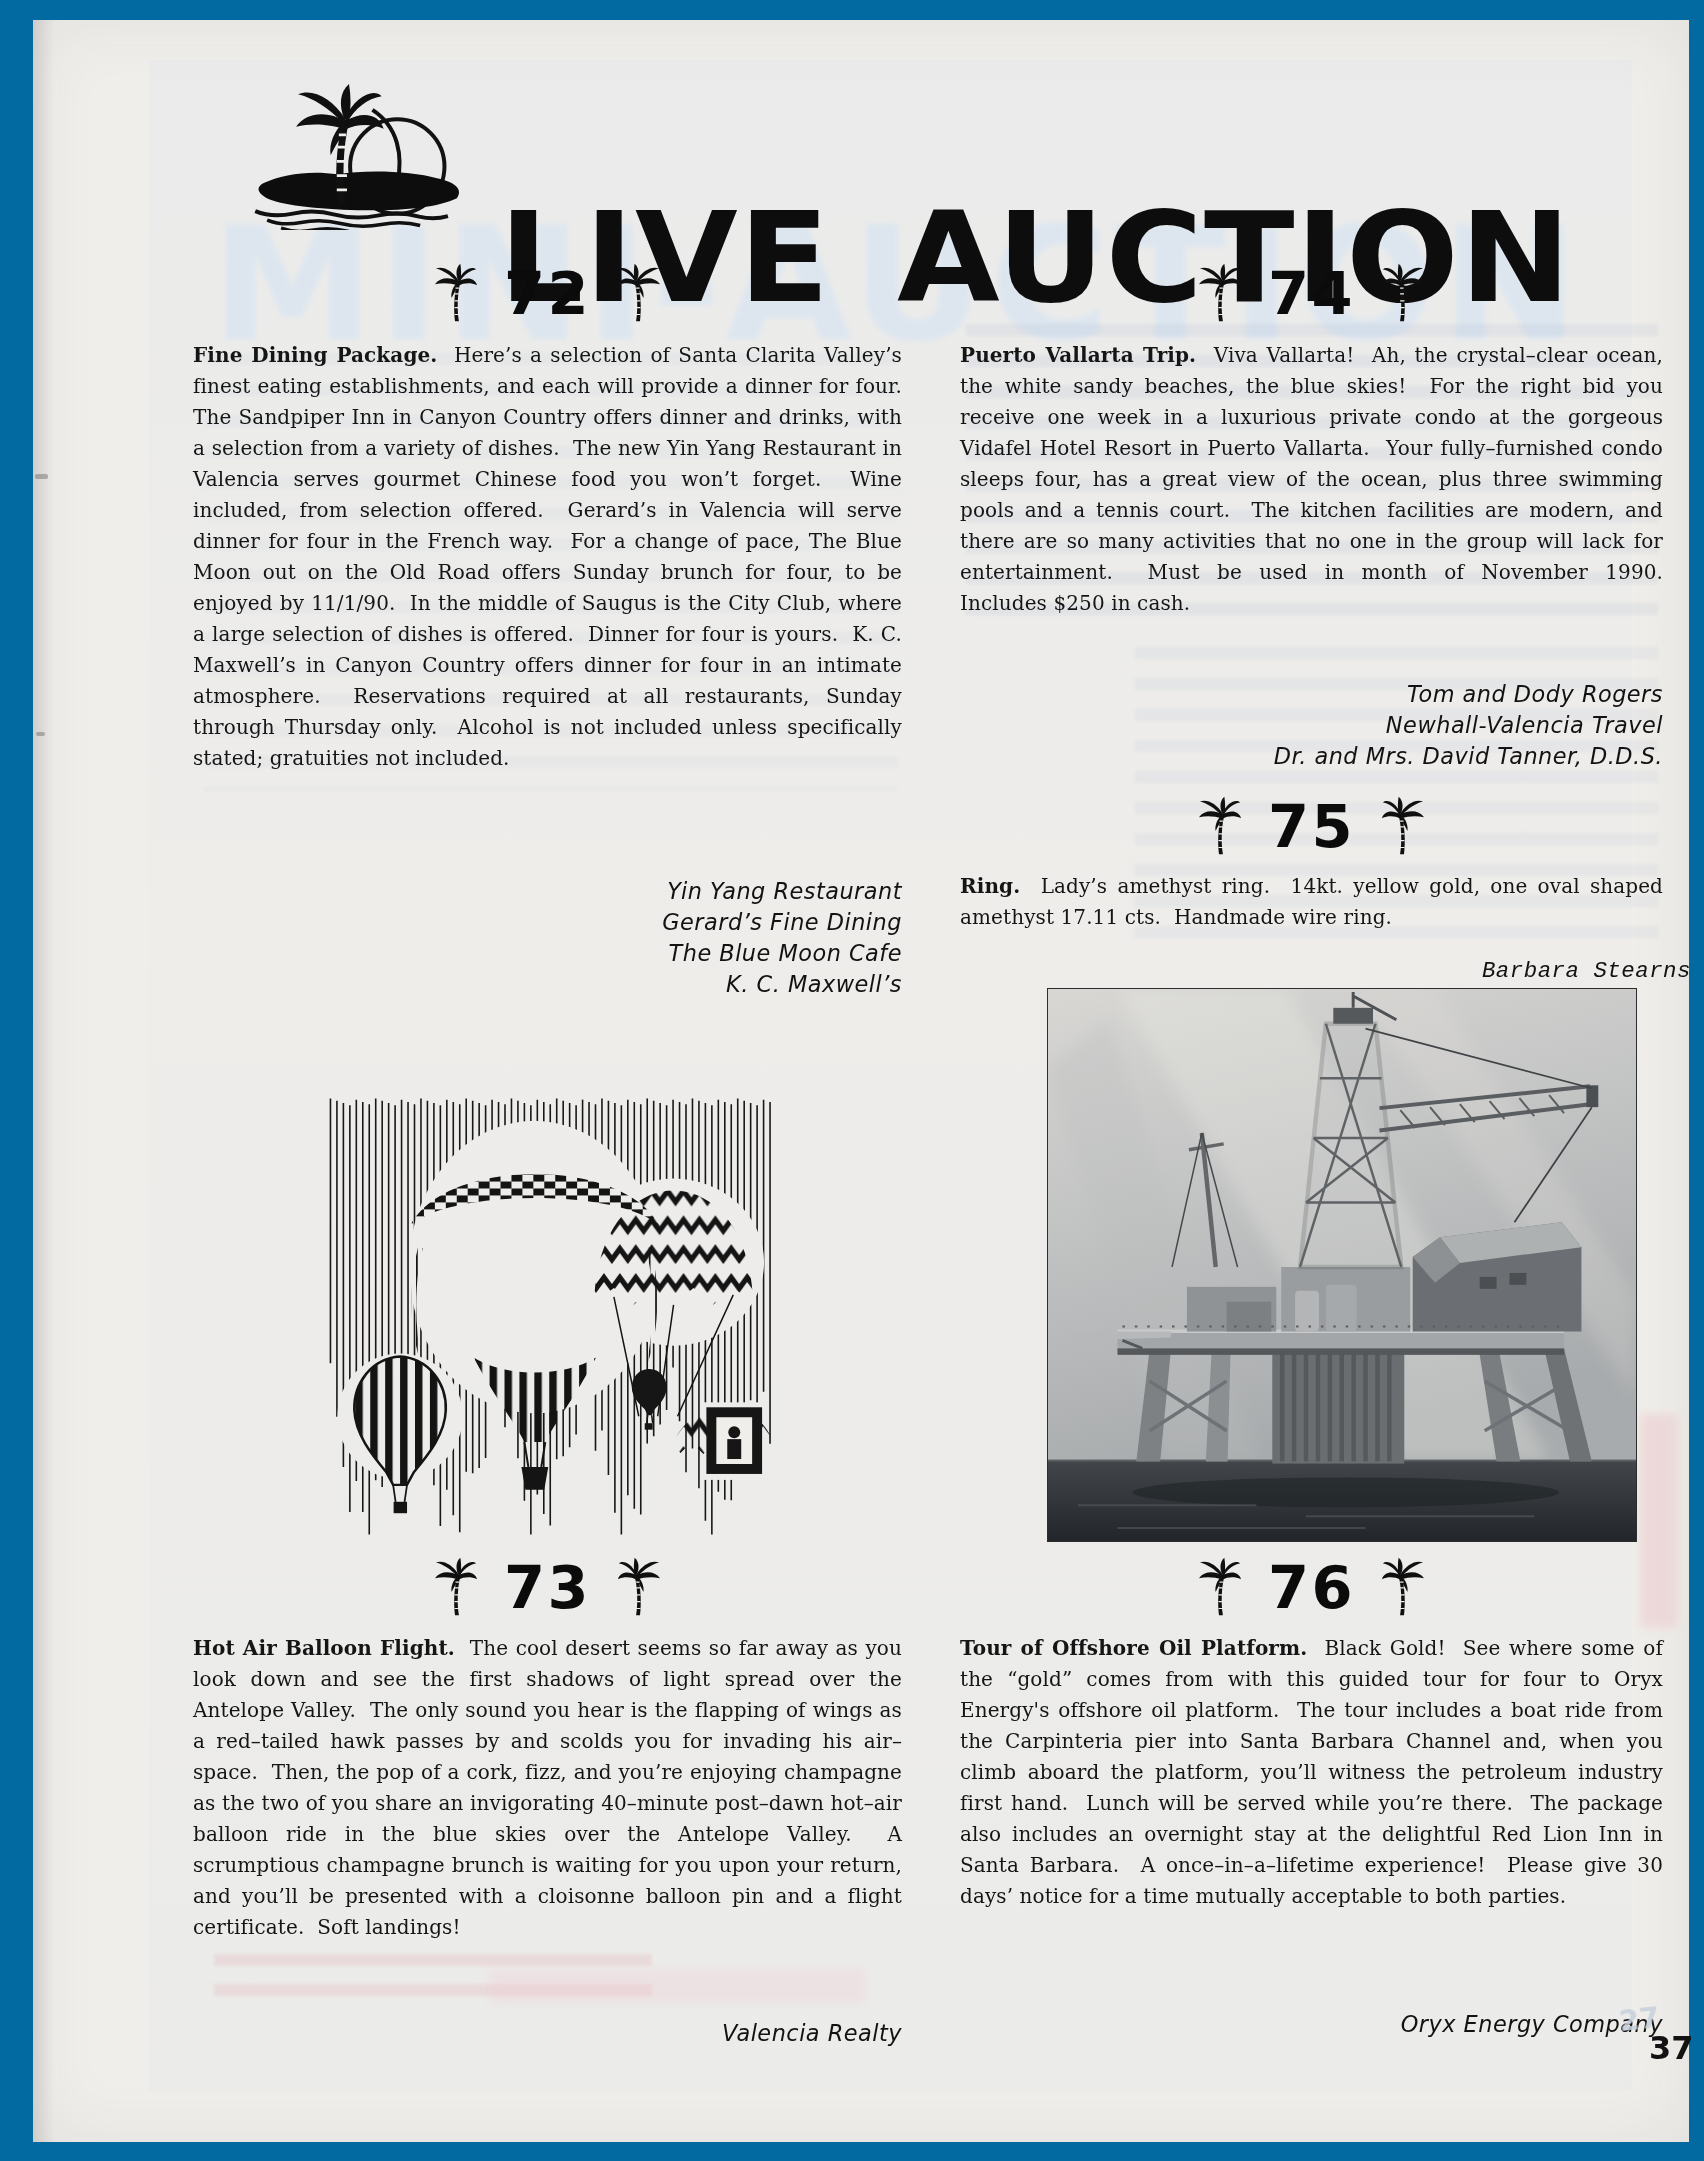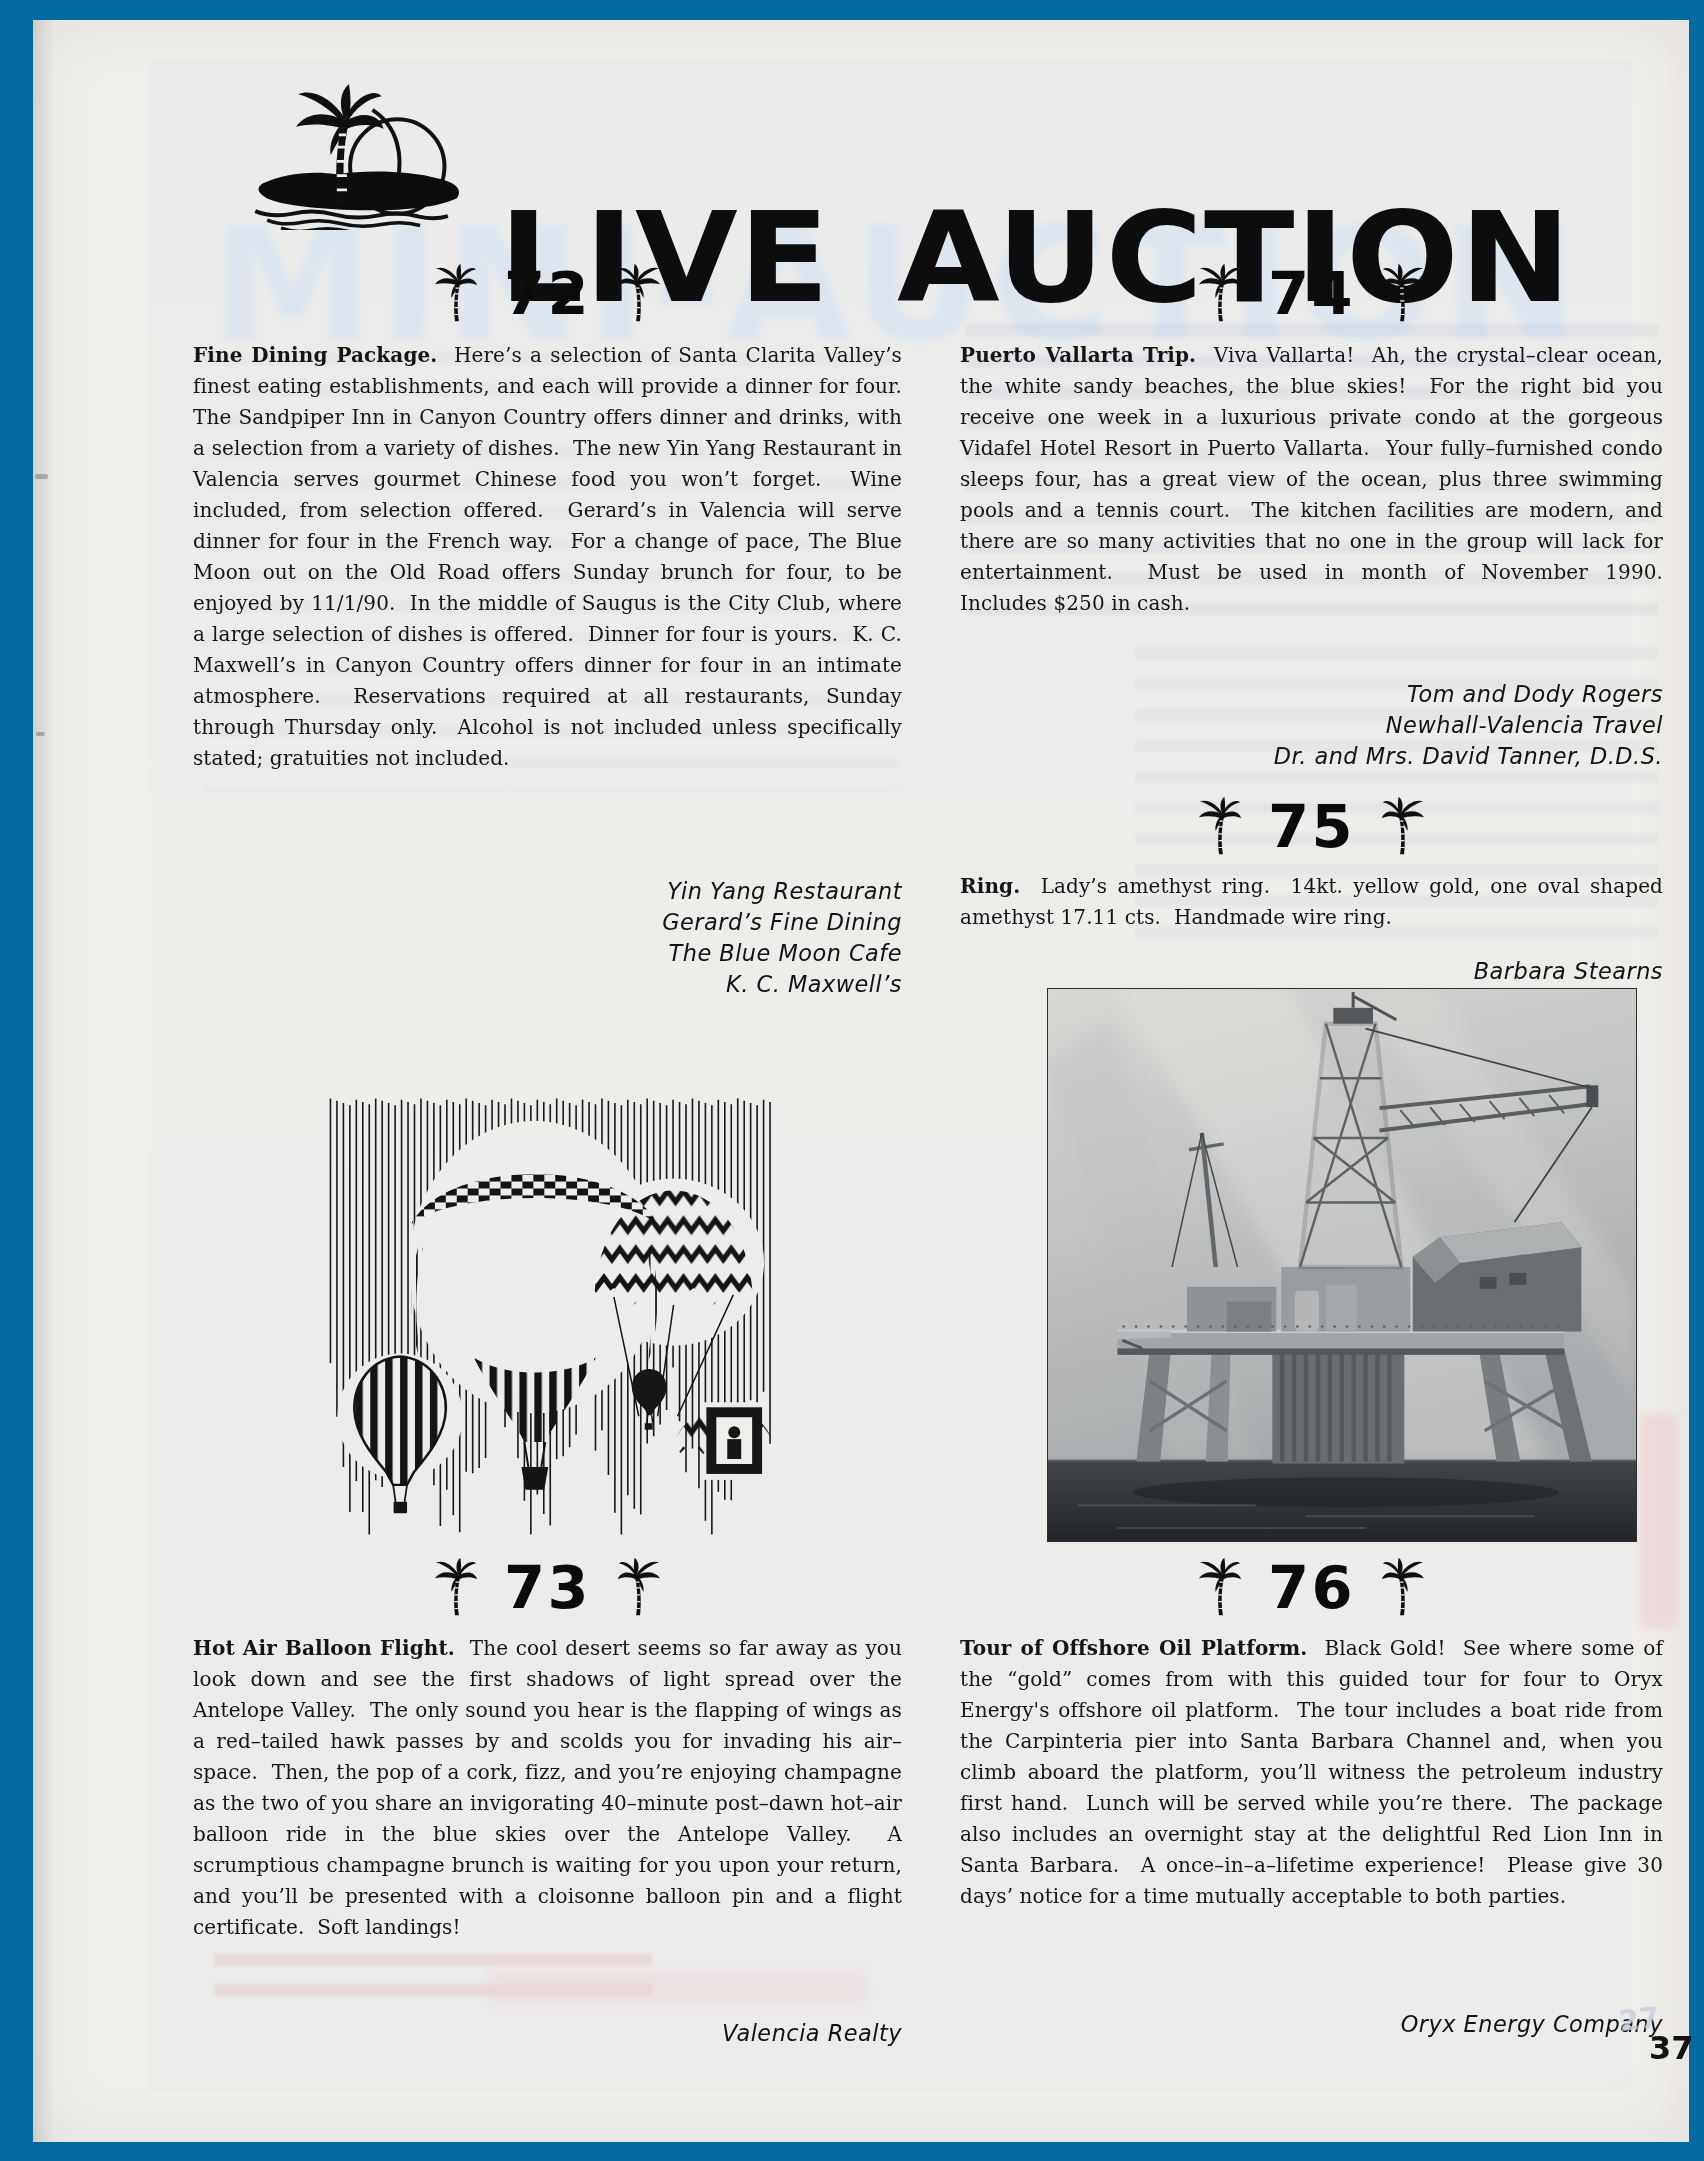--- a/index.html
+++ b/index.html
@@ -62,21 +62,21 @@
   .balloons{position:absolute;left:325px;top:1098px;width:451px;height:455px;margin:0;}
   .i73h{left:193px;top:1557px;width:709px;}
   .i73p{left:193px;top:1619px;width:709px;}
   .i73c{left:193px;top:1984px;width:709px;}
 
   .i74h{left:960px;top:263px;width:703px;}
   .i74p{left:960px;top:326px;width:703px;}
   .i74c{left:960px;top:645px;width:703px;}
   .i75h{left:960px;top:796px;width:703px;}
   .i75p{left:960px;top:857px;width:703px;}
-  .i75c{left:960px;top:922px;width:703px;}
+  .i75c{left:988px;top:922px;width:703px;font-family:Liberation Mono, monospace;}
   .photo{position:absolute;left:1047px;top:988px;width:590px;height:554px;margin:0;
          border:1.5px solid #2c2c2c;box-sizing:border-box;background:#c4c5c5;}
   .photo svg{display:block;width:100%;height:100%;}
   .i76h{left:960px;top:1557px;width:703px;}
   .i76p{left:960px;top:1619px;width:703px;}
   .i76c{left:960px;top:1975px;width:703px;}
 
   .page-number{position:absolute;left:1649px;top:2029px;font-family:"DejaVu Sans","Liberation Sans",sans-serif;
          font-weight:bold;font-size:32px;color:#131313;}
   .ghost-page-number{position:absolute;left:1619px;top:2002px;font-family:"DejaVu Sans","Liberation Sans",sans-serif;

